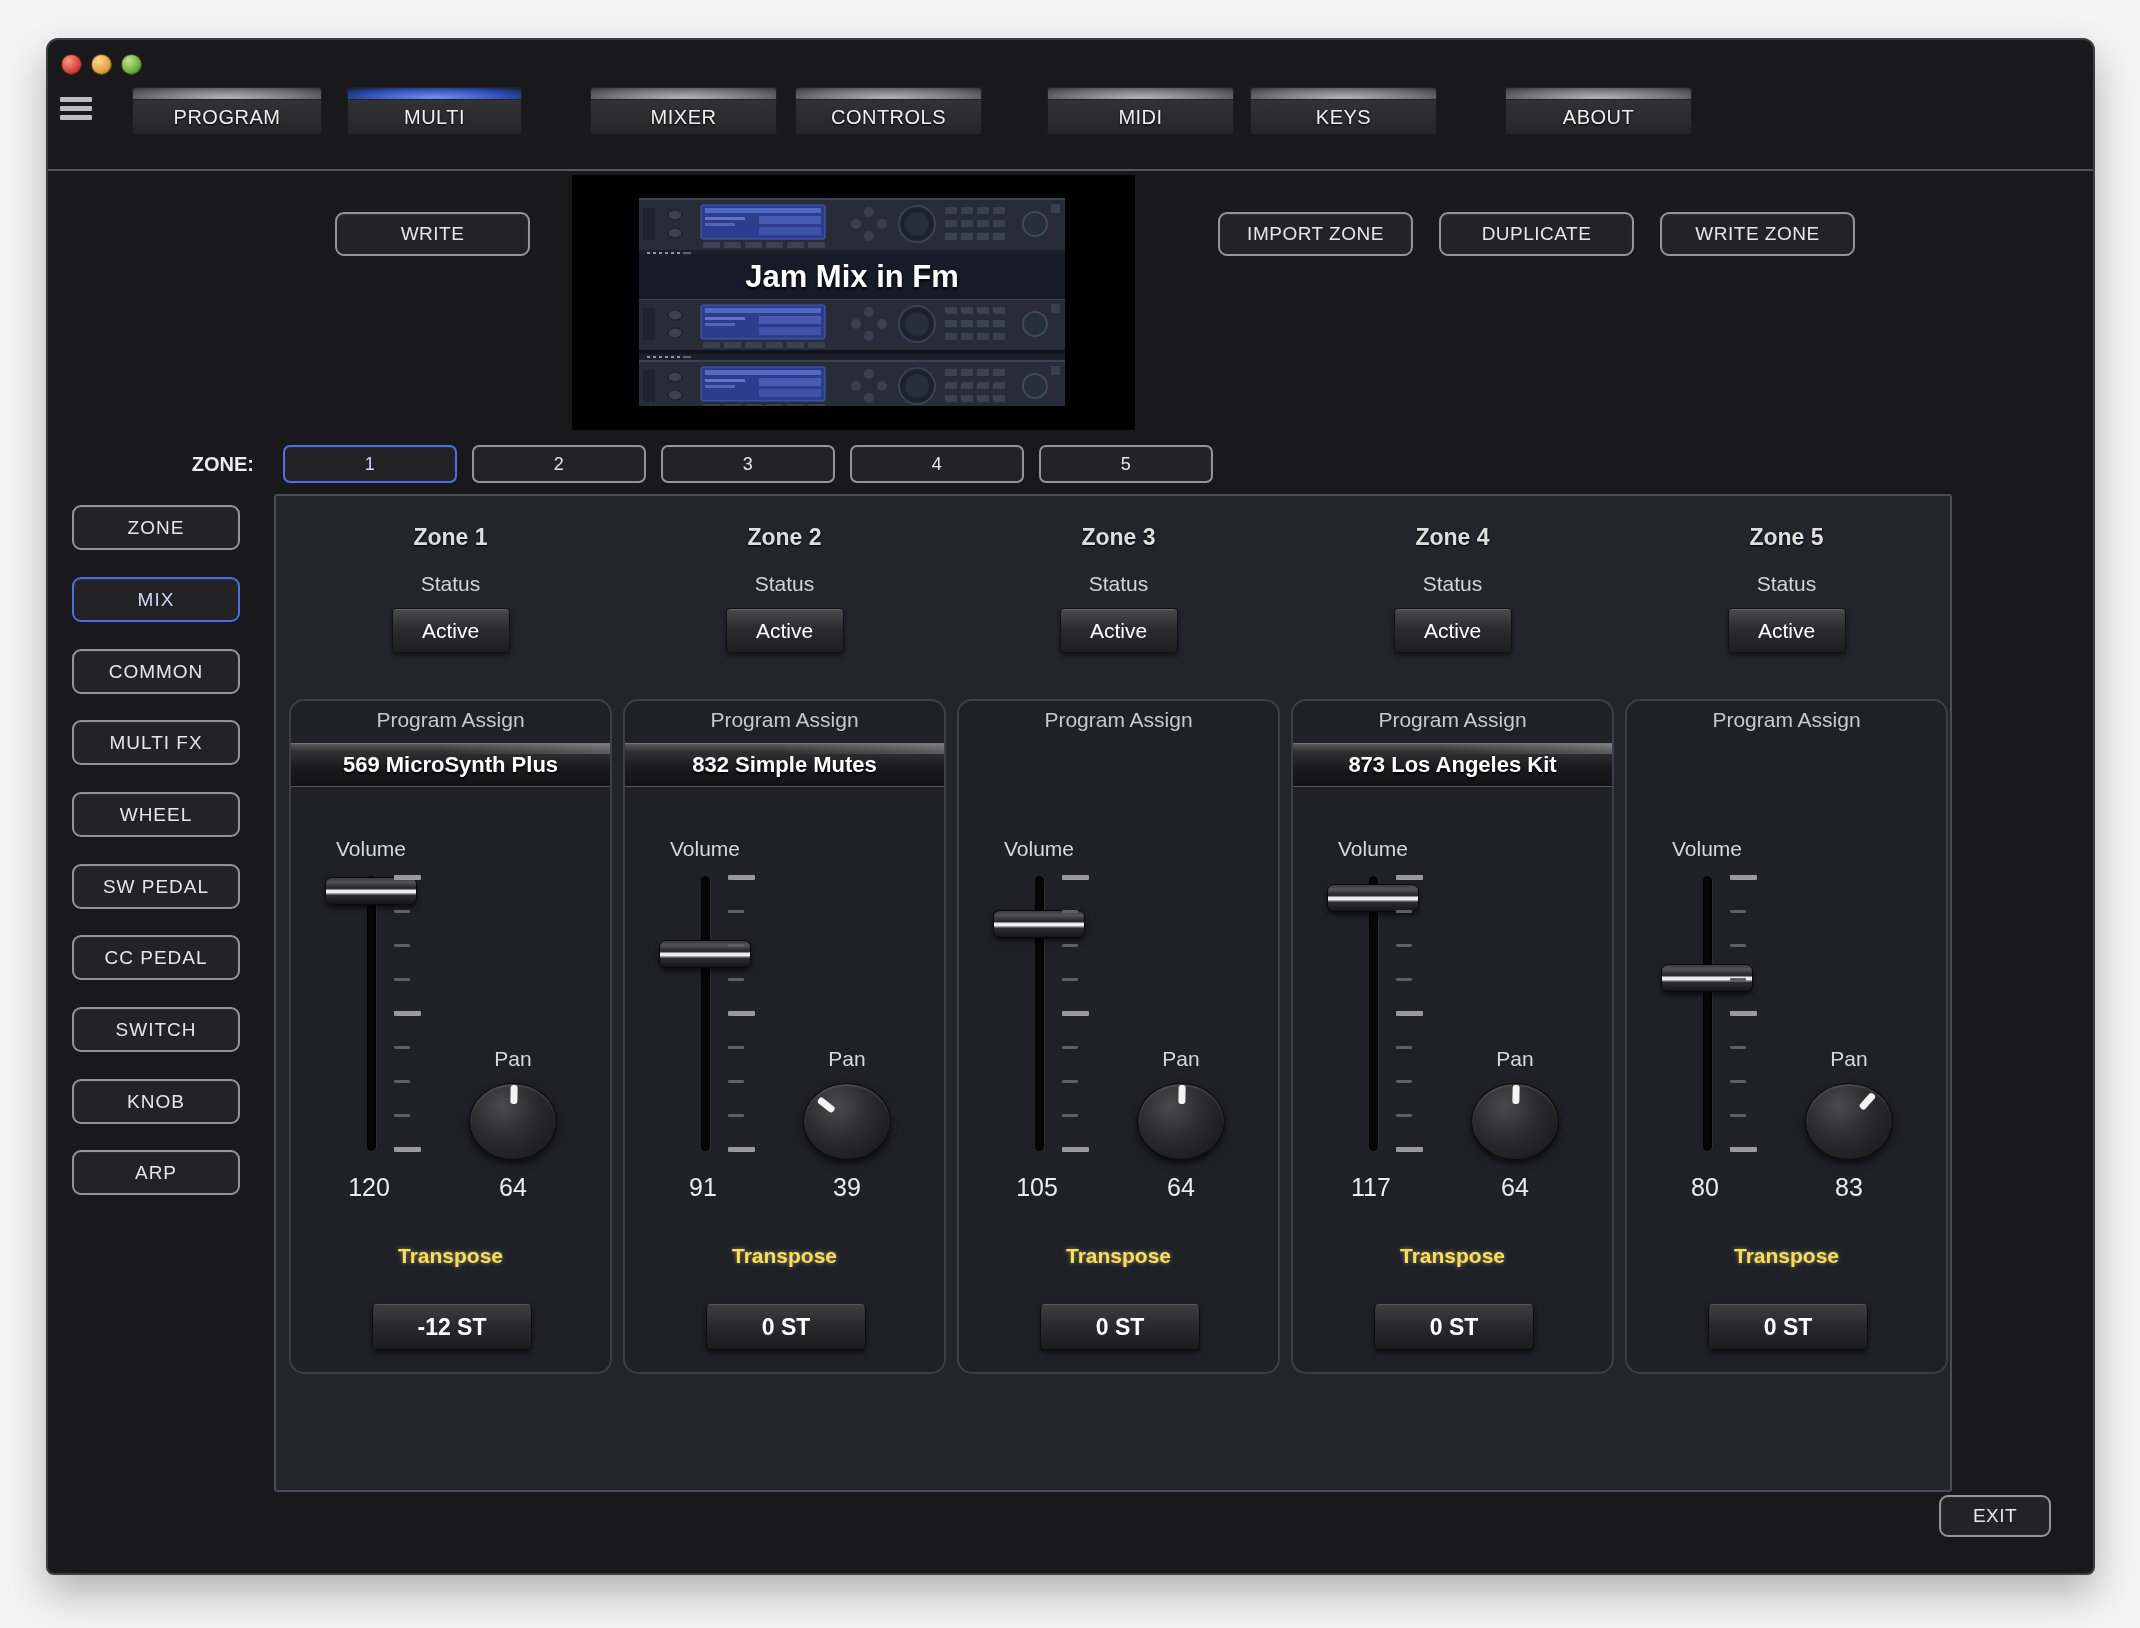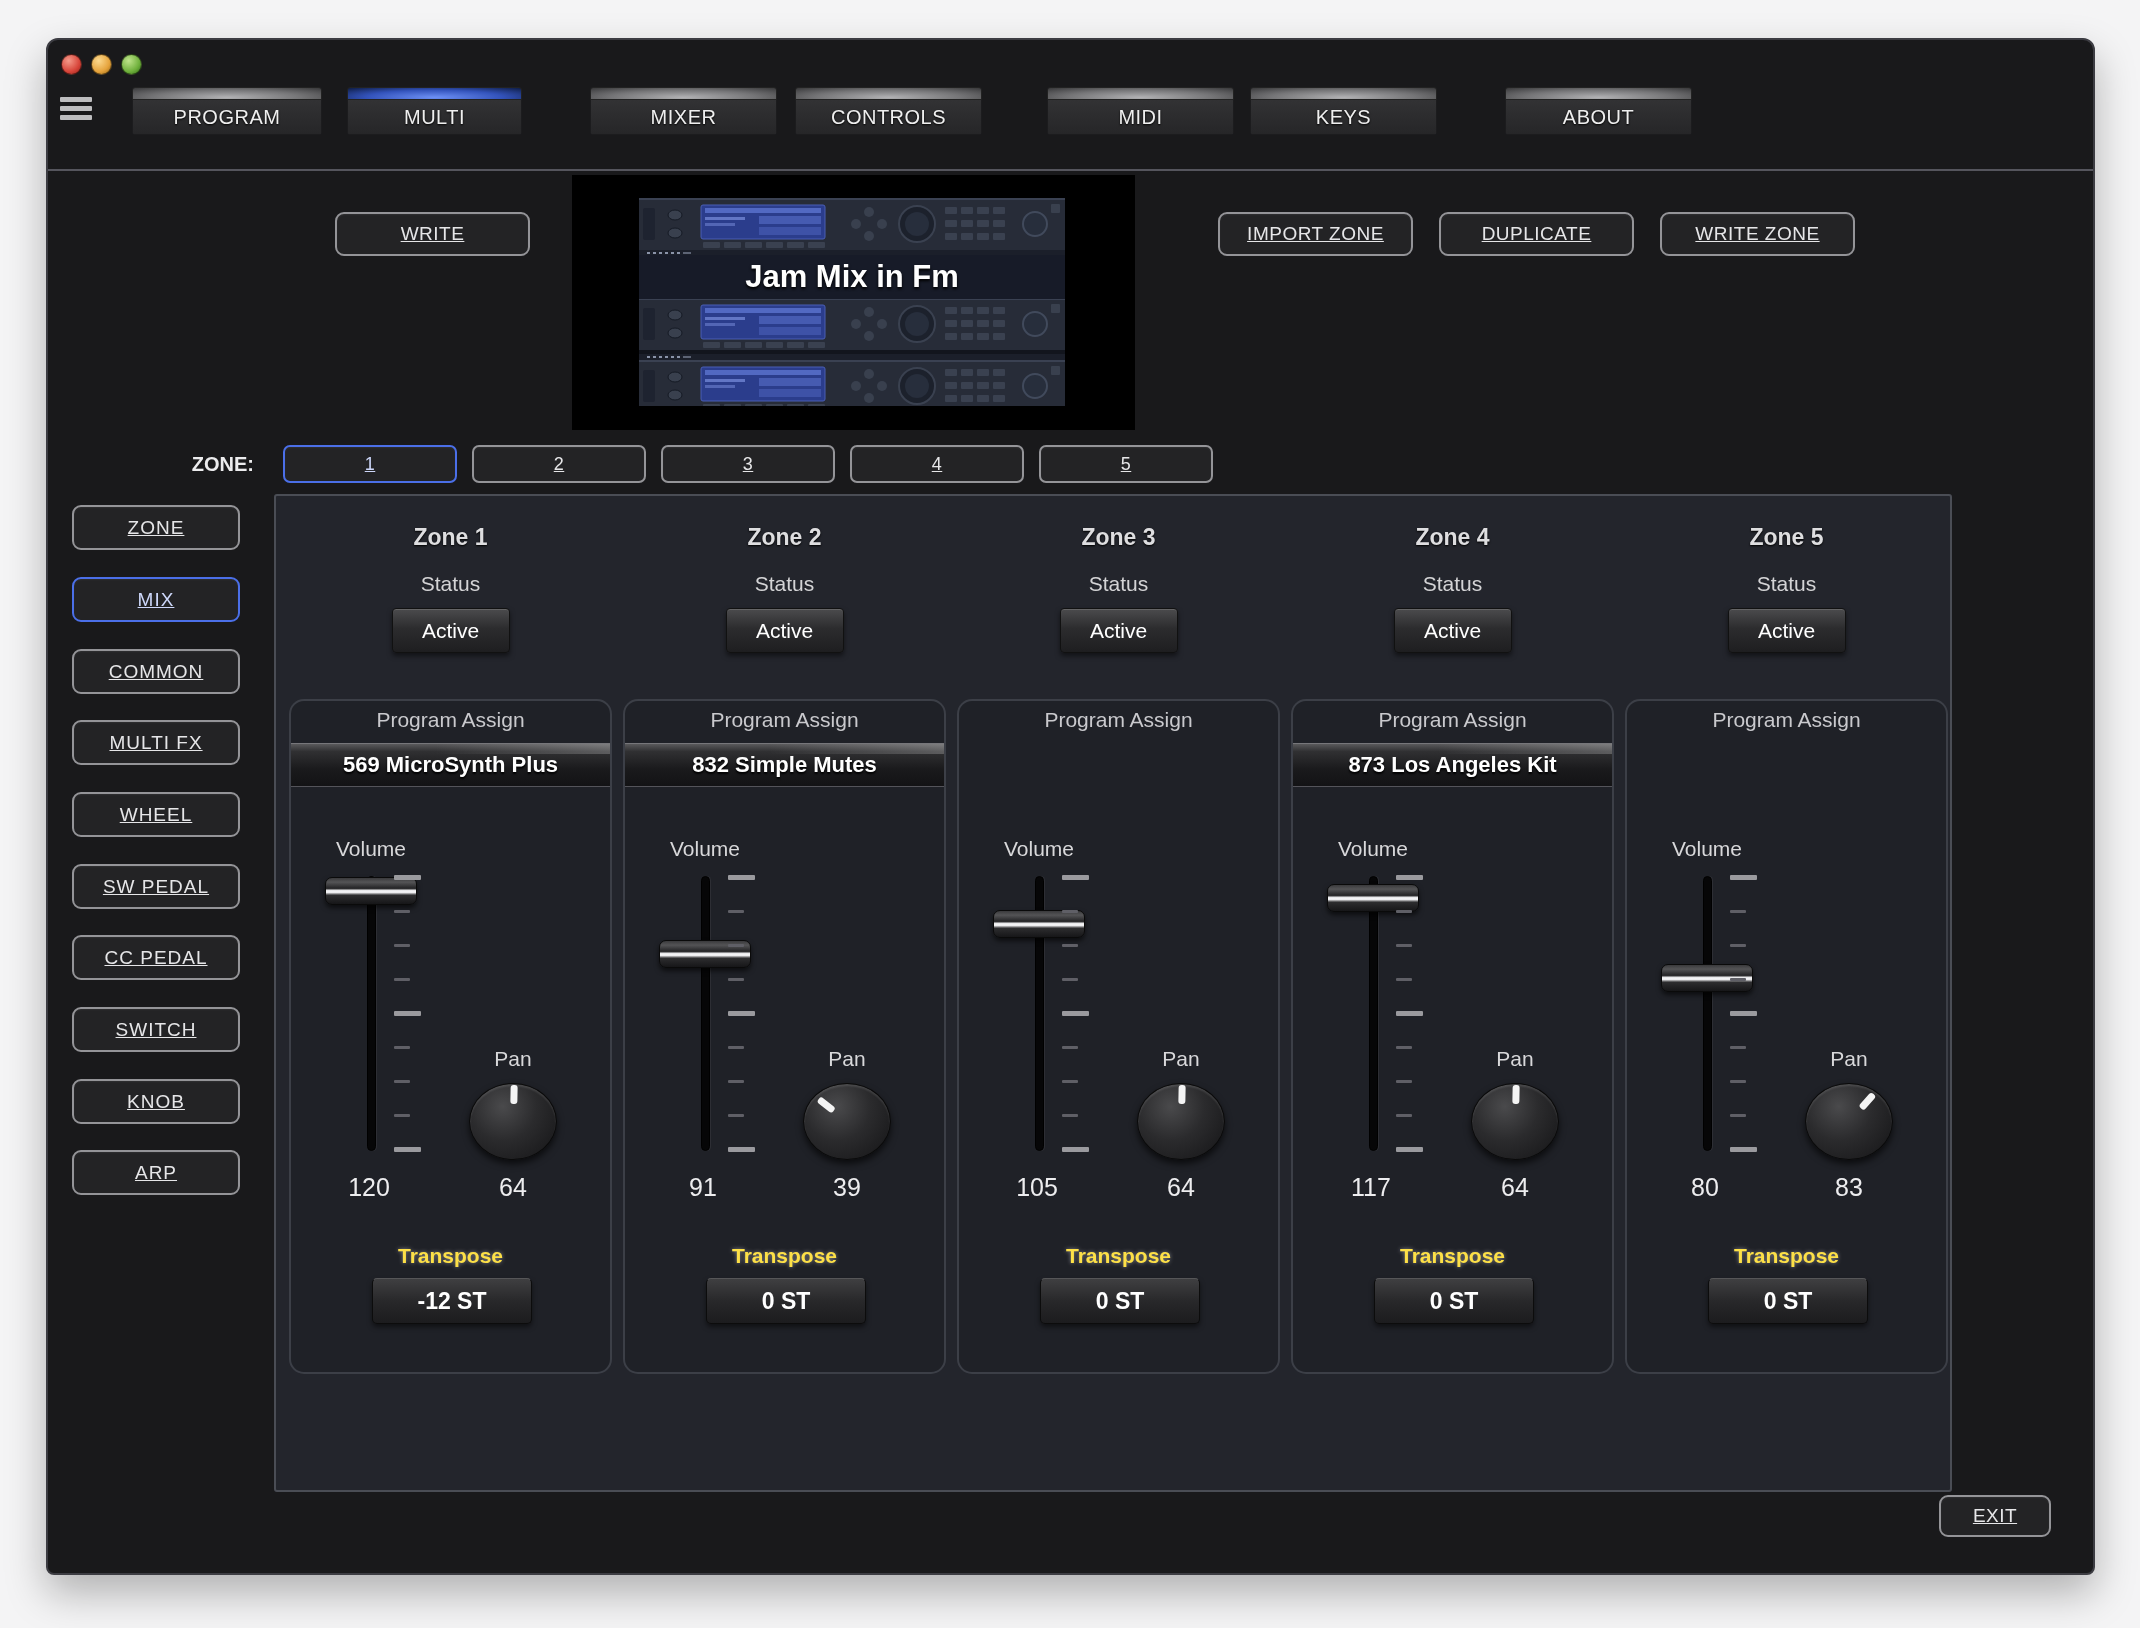--- a/index.html
+++ b/index.html
@@ -42,21 +42,20 @@
     color:#efefef; font-size:20px; letter-spacing:.5px;
     text-shadow:0 1px 2px #000;
   }
   .hdr-divider { position:absolute; top:129px; left:0; width:100%; height:2px; background:#55555d; }
   
   .obtn {
     position:absolute; background:#232325; border:2px solid #949498; border-radius:9px;
     color:#e6e6e8; display:flex; align-items:center; justify-content:center;
     font-size:19px; letter-spacing:.5px; cursor:pointer;
     box-shadow:inset 0 1px 2px rgba(255,255,255,.06);
-    text-decoration:underline;
   }
   .obtn.blue { border-color:#4b6fe8; color:#cdd7fa; }
   
   .rack-box { position:absolute; left:524px; top:135px; width:563px; height:255px; background:#000; }
   .rack-photo { position:absolute; left:67px; top:23px; width:426px; height:208px; background:#12151d; overflow:hidden; }
   .rack-title-band {
     position:absolute; left:0; top:57px; width:426px; height:44px;
     background:#171b28; display:flex; align-items:center; justify-content:center;
     color:#fff; font-size:31px; font-weight:bold; text-shadow:0 2px 3px #000;
   }
@@ -123,21 +122,21 @@
   .knob-ind {
     position:absolute; left:50%; top:50%; width:7px; height:19px;
     margin-left:-3.5px; margin-top:-9.5px; background:#f4f4f4; border-radius:3px;
   }
   .val { position:absolute; top:472px; width:100px; text-align:center; color:#ededef; font-size:25px; }
   .val.vol { left:28px; }
   .val.pan { left:172px; }
   .tr-label { position:absolute; top:543px; width:100%; text-align:center; color:#fde047; font-size:21px; font-weight:bold;
     text-shadow:0 0 4px rgba(150,150,155,.9); }
   .tr-btn {
-    position:absolute; top:577px; left:81px; width:160px; height:46px;
+    position:absolute; top:603px; left:81px; width:160px; height:46px;
     background:linear-gradient(180deg,#3f3f41 0%,#28282a 50%,#1c1c1e 100%);
     border:1px solid #0c0c0c; border-top-color:#565658; border-radius:5px;
     color:#fff; font-size:23px; font-weight:bold;
     display:flex; align-items:center; justify-content:center; cursor:pointer;
     box-shadow:0 3px 5px rgba(0,0,0,.5);
   }
 </style>
 </head>
 <body>
 

